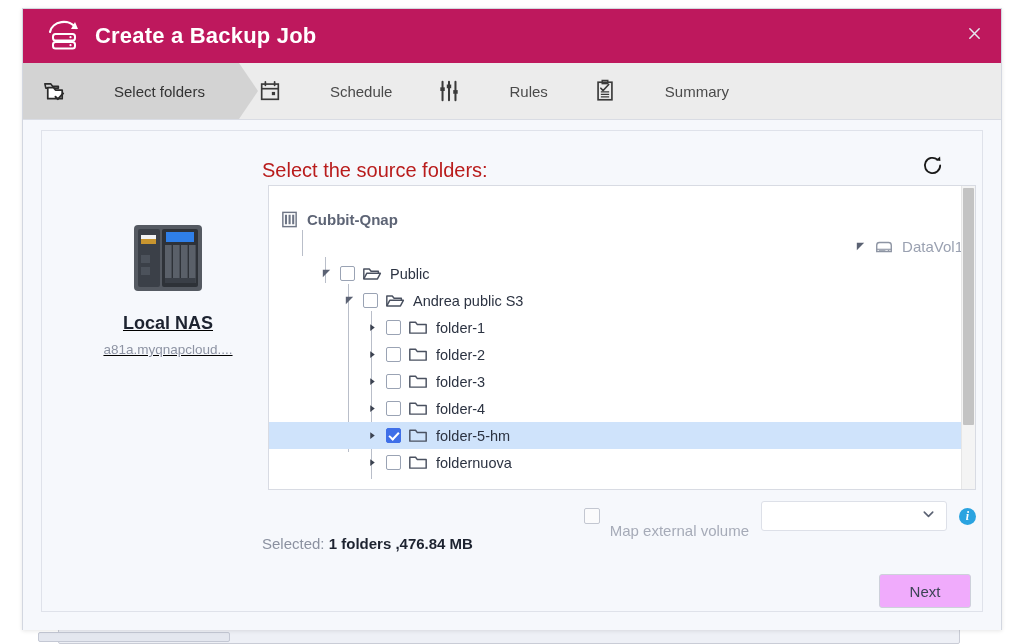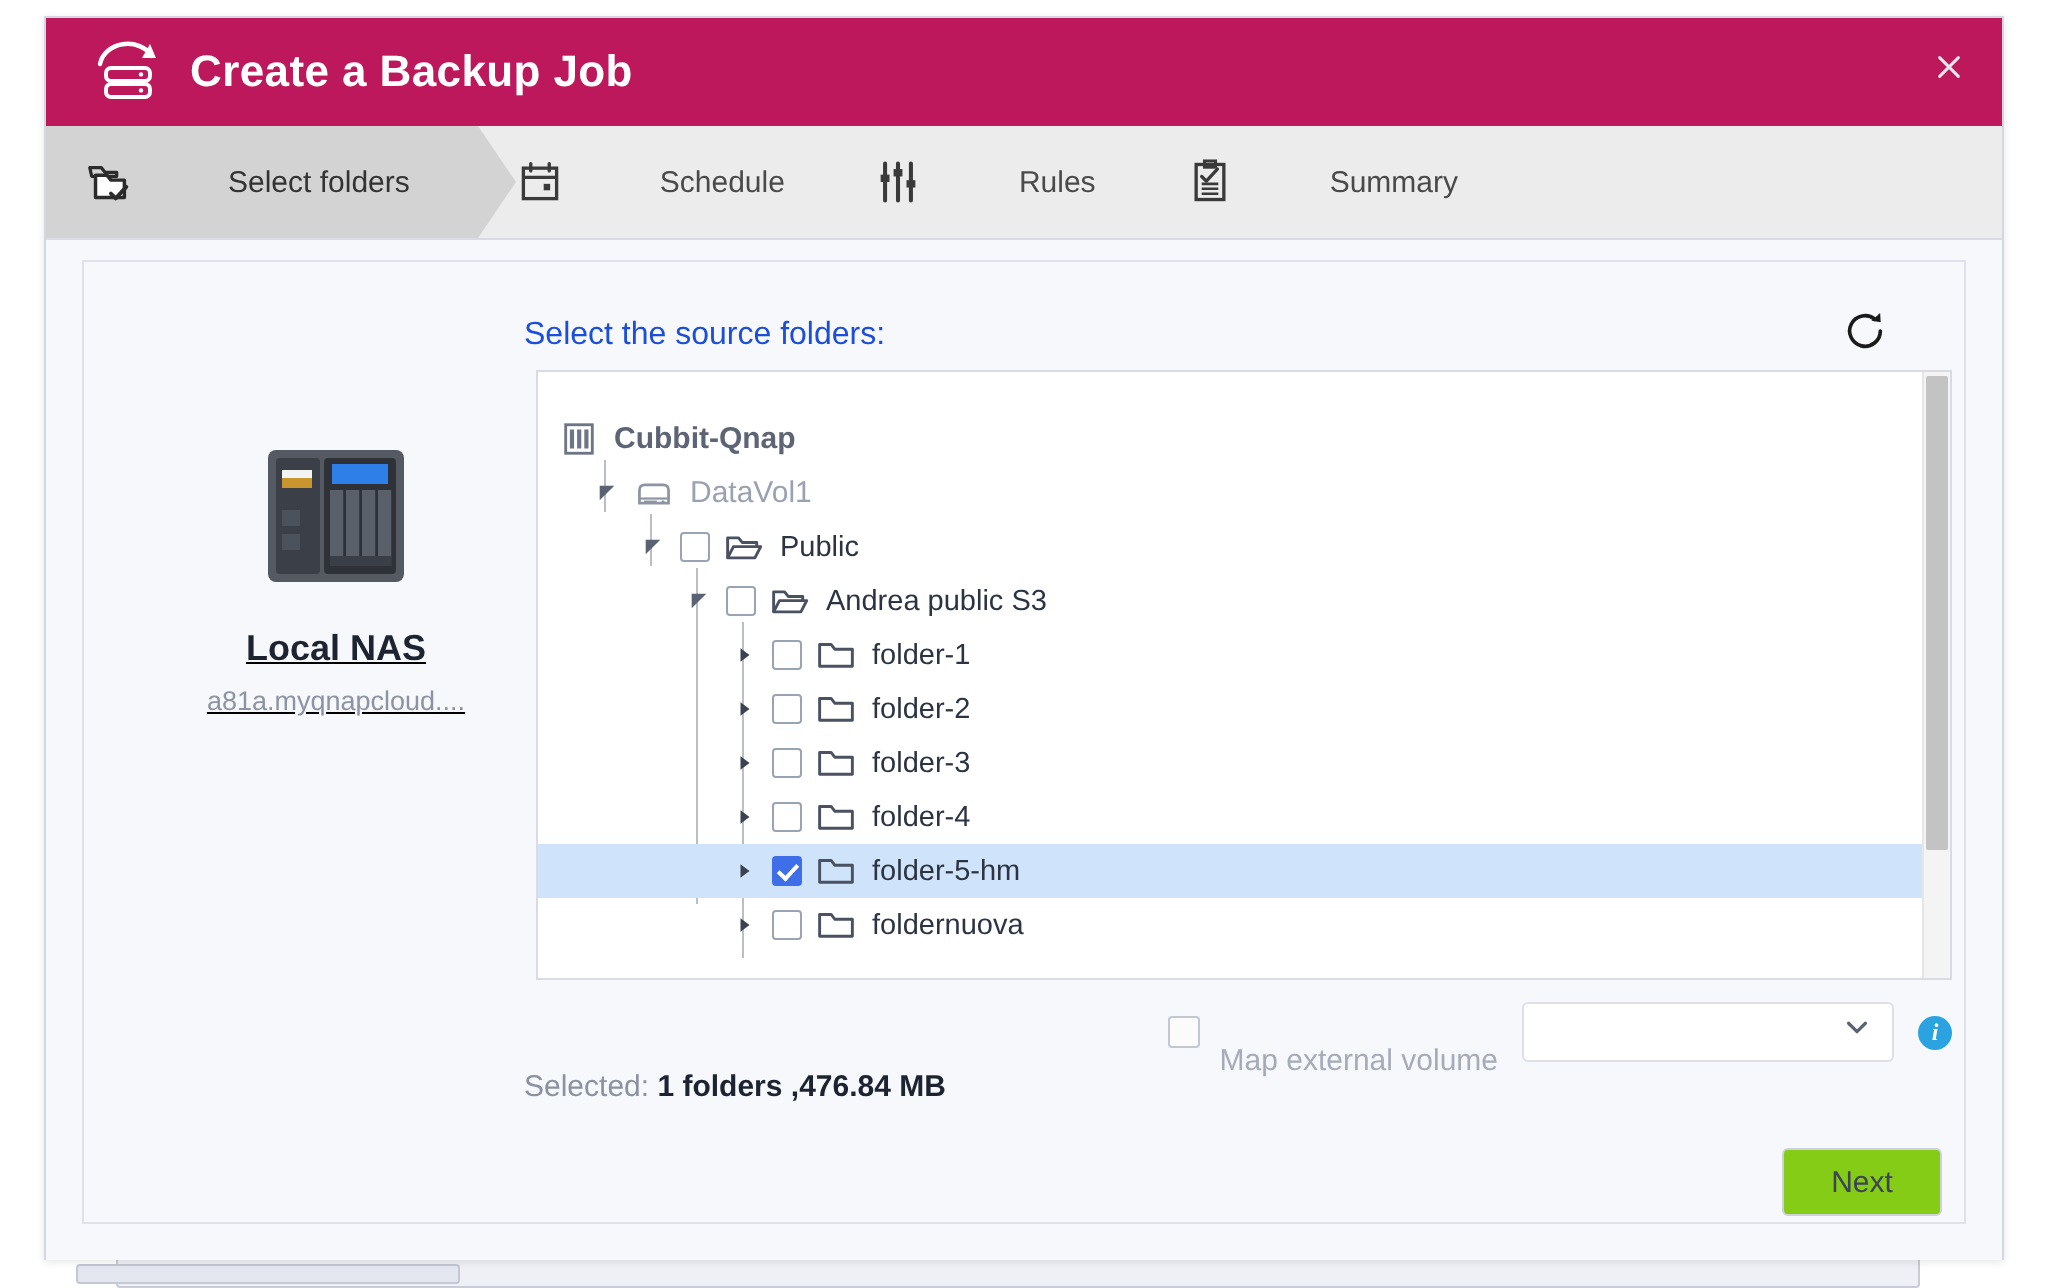--- a/index.html
+++ b/index.html
@@ -143,22 +143,22 @@
   .nas-sub {
     margin-top: 8px;
     font-size: 13.5px;
     color: #8d93a3;
   }
 
   
   .src-label {
     position: absolute;
     left: 220px; top: 28px;
-    font-size: 16px;
-    color: #1d4ed8;
+    font-size: 20px;
+    color: #b91c1c;
   }
   .refresh-btn {
     position: absolute;
     left: 874px; top: 18px;
     width: 32px; height: 32px;
     display: flex; align-items: center; justify-content: center;
     cursor: pointer;
   }
 
   .tree-box {
@@ -307,22 +307,22 @@
     position: absolute;
     left: 220px; top: 404px;
     font-size: 15px;
   }
   .selected-line .sel-key { color: #8b91a0; }
   .selected-line .sel-val { color: #1d2330; font-weight: bold; }
 
   .next-btn {
     position: absolute;
     right: 30px; bottom: 22px;
-    width: 80px; height: 34px;
-    background: #84cc16;
+    width: 92px; height: 34px;
+    background: #f0abfc;
     border: 1px solid #cdd1da;
     border-radius: 3px;
     color: #3c4455;
     font-size: 15px;
     font-family: "Liberation Sans", sans-serif;
     cursor: pointer;
   }
 </style>
 </head>
 <body>
@@ -452,21 +452,21 @@
                 <svg viewBox="0 0 20 20" width="19" height="19">
                   <rect x="3" y="2.5" width="14" height="15" fill="none" stroke="#6e7585" stroke-width="1.5"></rect>
                   <rect x="5.2" y="5" width="2.2" height="10" fill="#6e7585"></rect>
                   <rect x="9" y="5" width="2.2" height="10" fill="#6e7585"></rect>
                   <rect x="12.8" y="5" width="2.2" height="10" fill="#6e7585"></rect>
                 </svg>
               </span>
               <span class="tlabel">Cubbit-Qnap</span>
             </div>
 
-            <div class="tnode vol" style="padding-left:26px;">
+            <div class="tnode vol" style="padding-left:26px;justify-content:flex-end;">
               <span class="twist">
                 <svg viewBox="0 0 12 12" width="11" height="11">
                     <path d="M2 2 L10 2 L2 10 Z" fill="#5b6273"></path>
                   </svg>
               </span>
               <span class="ticon" style="margin-left:6px;">
                 <svg viewBox="0 0 22 18" width="21" height="18">
                   <path d="M3 7 Q3 4 6 4 h10 q3 0 3 3 v7 h-16 z" fill="none" stroke="#8d94a3" stroke-width="1.5"></path>
                   <path d="M3 11.5 h16" stroke="#8d94a3" stroke-width="1.2"></path>
                   <rect x="5.5" y="12.6" width="7" height="1.4" fill="#8d94a3"></rect>

